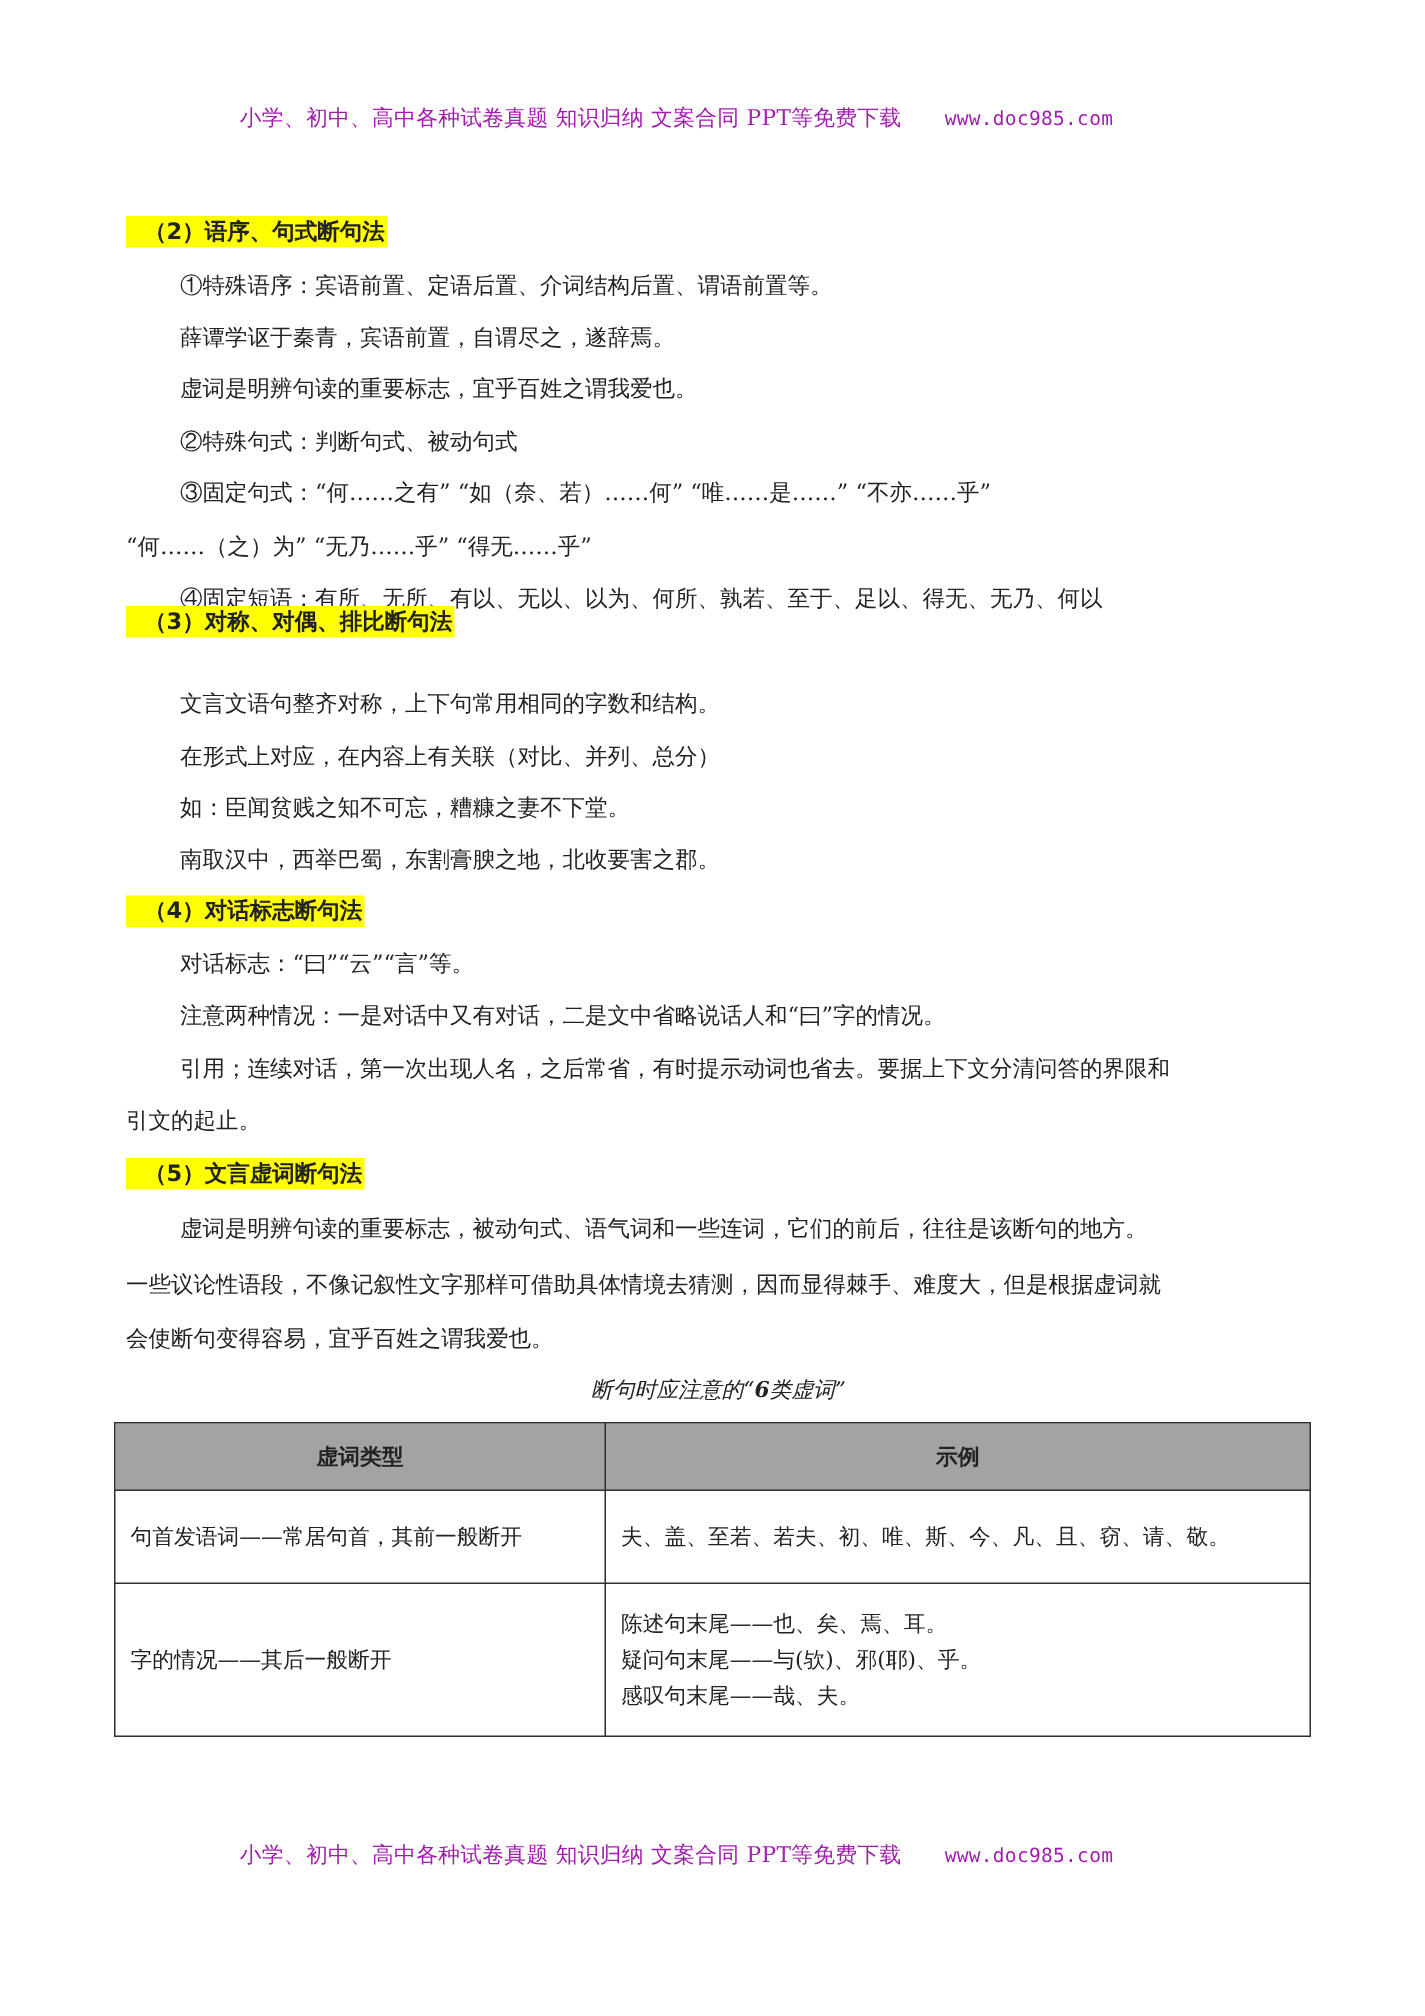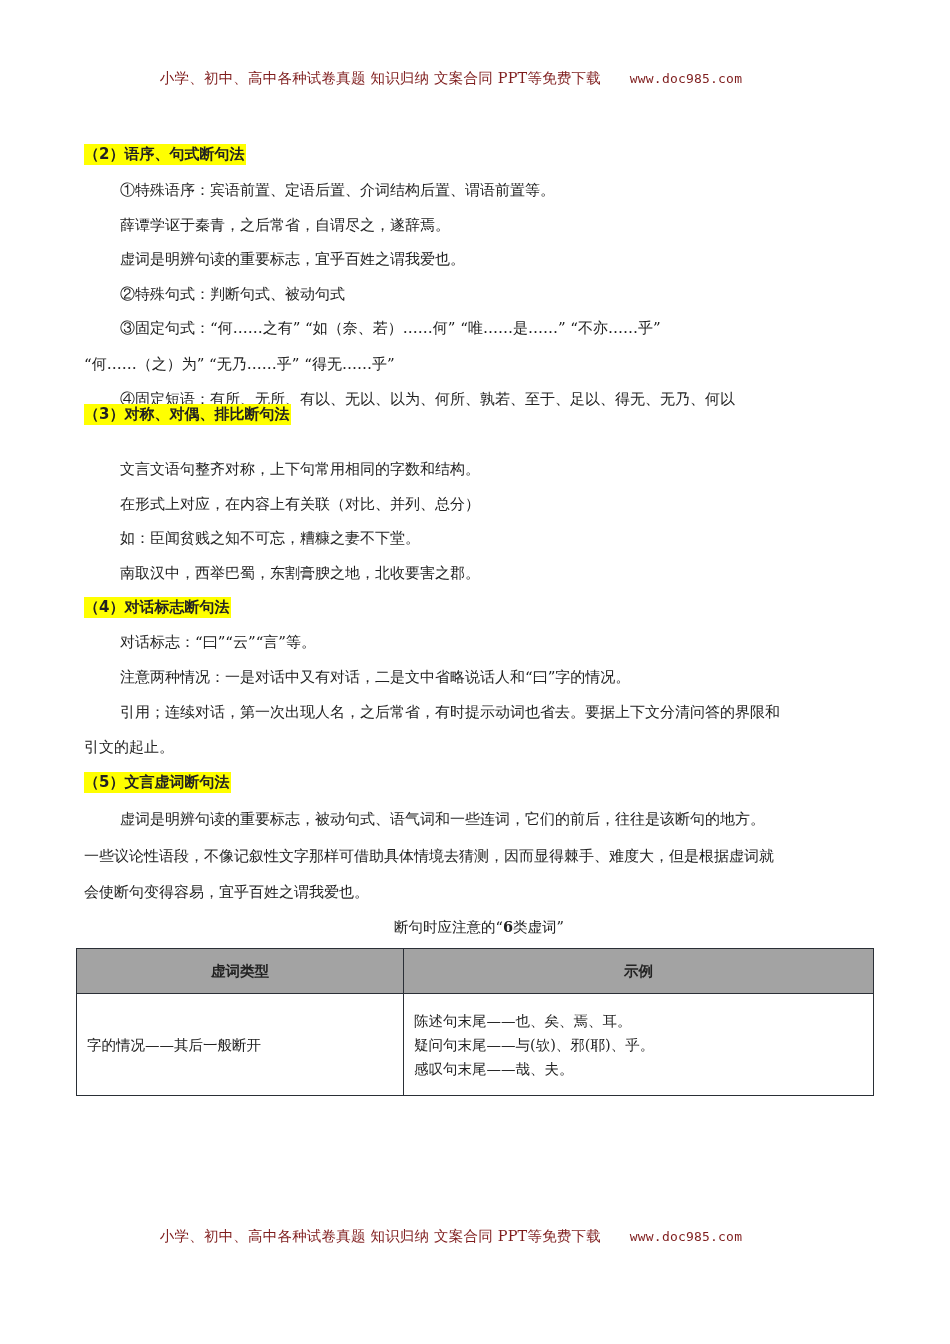--- a/index.html
+++ b/index.html
@@ -3,37 +3,37 @@
 <meta charset="utf-8">
 <style>
   html, body { margin: 0; padding: 0; background: #ffffff; }
   body {
     width: 950px; height: 1344px; position: relative; overflow: hidden;
     font-family: "DejaVu Serif", "Liberation Serif", serif;
     color: #222222;
   }
   .page-header, .page-footer {
     position: absolute; left: 0; width: 902px; text-align: center;
-    font-size: 14.5px; color: #7f1d1d; letter-spacing: 0.2px;
+    font-size: 14.5px; color: #a21caf; letter-spacing: 0.2px;
   }
   .page-header { top: 69px; }
   .page-footer { top: 1227px; }
   .page-header .url, .page-footer .url { margin-left: 24px; font-family: "DejaVu Sans Mono", "Liberation Mono", monospace; font-size: 13px; }
 
   .content { position: absolute; left: 84px; top: 0; width: 790px; }
   .line {
     position: absolute; left: 0; font-size: 15px; white-space: nowrap; line-height: 20px;
   }
   .indent { left: 36px; }
   .heading {
     position: absolute; left: 0; font-size: 15px; font-weight: bold; line-height: 21px;
-    background: #ffff00; padding: 0 2px 0 0; font-family: "DejaVu Sans", "Liberation Sans", sans-serif;
+    background: #ffff00; padding: 0 2px 0 12px; font-family: "DejaVu Sans", "Liberation Sans", sans-serif;
   }
   .caption {
-    position: absolute; left: 0; width: 790px; text-align: center; font-size: 14.5px; line-height: 20px;
+    position: absolute; left: 0; width: 790px; text-align: center; font-size: 14.5px; line-height: 20px; font-style: italic;
   }
   .caption b { font-weight: bold; }
 
   table.words {
     position: absolute; left: 76px; top: 948px; width: 798px;
     border-collapse: collapse; font-size: 14.5px;
   }
   table.words th, table.words td {
     border: 1.5px solid #2a2f36; vertical-align: middle;
   }
@@ -50,21 +50,21 @@
 
 <div class="page-header">
   <span>小学、初中、高中各种试卷真题 知识归纳 文案合同 PPT等免费下载</span>
   <span class="url">www.doc985.com</span>
 </div>
 
 <div class="content">
 
   <div class="heading" style="top:144px">（2）语序、句式断句法</div>
   <div class="line indent" style="top:180px">①特殊语序：宾语前置、定语后置、介词结构后置、谓语前置等。</div>
-  <div class="line indent" style="top:215px">薛谭学讴于秦青，之后常省，自谓尽之，遂辞焉。</div>
+  <div class="line indent" style="top:215px">薛谭学讴于秦青，宾语前置，自谓尽之，遂辞焉。</div>
   <div class="line indent" style="top:249px">虚词是明辨句读的重要标志，宜乎百姓之谓我爱也。</div>
   <div class="line indent" style="top:284px">②特殊句式：判断句式、被动句式</div>
   <div class="line indent" style="top:318px">③固定句式：“何……之有” “如（奈、若）……何” “唯……是……” “不亦……乎”</div>
   <div class="line" style="top:354px">“何……（之）为” “无乃……乎” “得无……乎”</div>
   <div class="line indent" style="top:389px">④固定短语：有所、无所、有以、无以、以为、何所、孰若、至于、足以、得无、无乃、何以</div>
 
   <div class="heading" style="top:404px">（3）对称、对偶、排比断句法</div>
   <div class="line indent" style="top:459px">文言文语句整齐对称，上下句常用相同的字数和结构。</div>
   <div class="line indent" style="top:494px">在形式上对应，在内容上有关联（对比、并列、总分）</div>
   <div class="line indent" style="top:528px">如：臣闻贫贱之知不可忘，糟糠之妻不下堂。</div>
@@ -87,20 +87,26 @@
 </div>
 
 <table class="words">
   <thead>
     <tr>
       <th>虚词类型</th>
       <th>示例</th>
     </tr>
   </thead>
   <tbody>
+    <tr style="height:62px">
+      <td class="col1">句首发语词——常居句首，其前一般断开</td>
+      <td class="col2">
+        <p>夫、盖、至若、若夫、初、唯、斯、今、凡、且、窃、请、敬。</p>
+      </td>
+    </tr>
     <tr style="height:102px">
       <td class="col1">字的情况——其后一般断开</td>
       <td class="col2">
         <p>陈述句末尾——也、矣、焉、耳。</p>
         <p>疑问句末尾——与(欤)、邪(耶)、乎。</p>
         <p>感叹句末尾——哉、夫。</p>
       </td>
     </tr>
   </tbody>
 </table>

